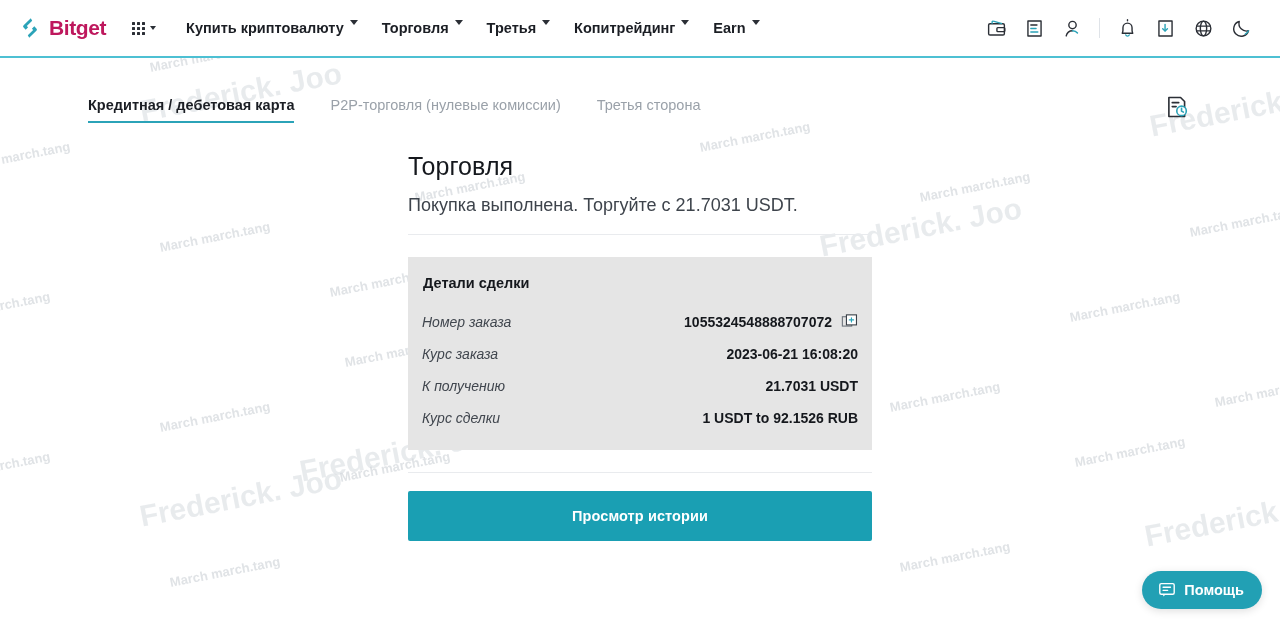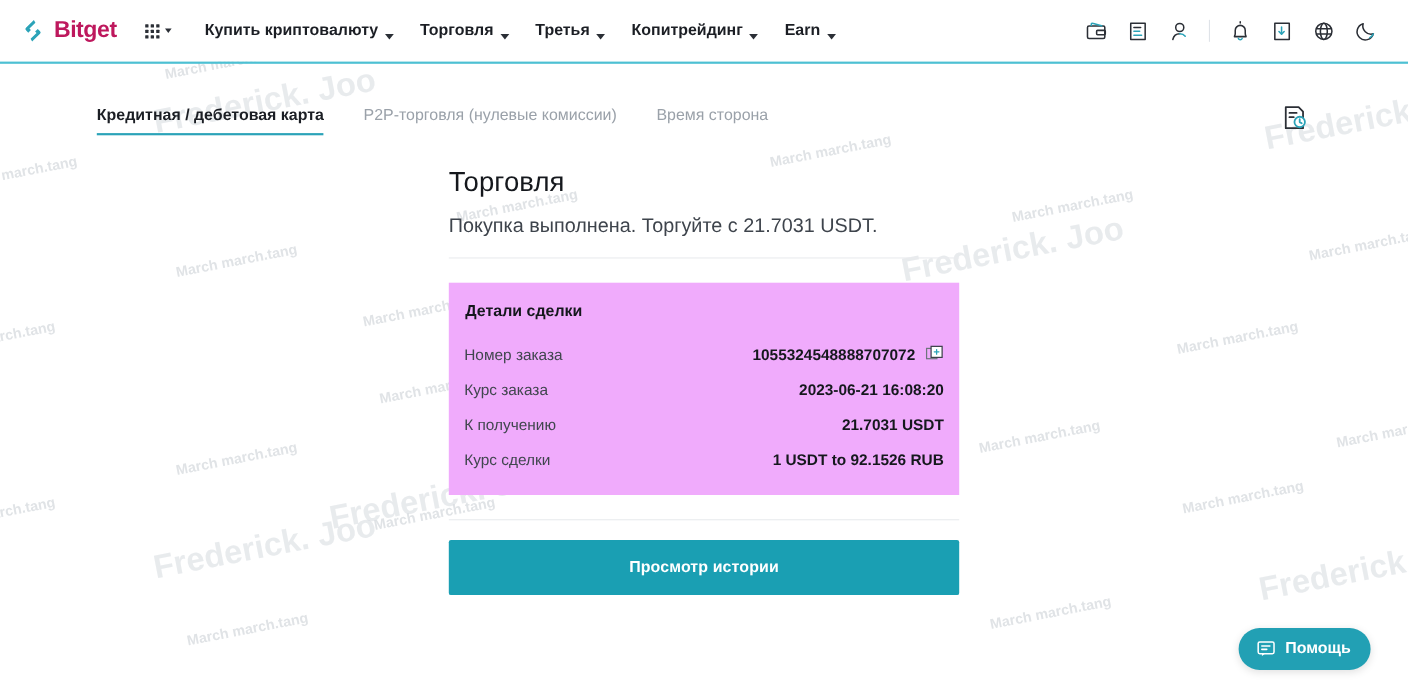--- a/index.html
+++ b/index.html
@@ -71,21 +71,21 @@
   .grid-dots {
     display: grid;
     grid-template-columns: repeat(3, 3px);
     grid-template-rows: repeat(3, 3px);
     gap: 2px;
   }
   .grid-dots i { display: block; width: 3px; height: 3px; background: #2b2f36; border-radius: .5px; }
 
   .nav { display: flex; align-items: center; gap: 0; }
   .nav-item {
-    display: flex; align-items: flex-end; gap: 6px;
+    display: flex; align-items: flex-start; gap: 6px;
     font-size: 14.5px; font-weight: 700; color: #1b1e24;
     padding: 8px 12px; cursor: pointer; white-space: nowrap;
   }
   .caret {
     width: 0; height: 0;
     border-left: 4px solid transparent;
     border-right: 4px solid transparent;
     border-top: 5px solid #2b2f36;
     display: inline-block;
   }
@@ -159,40 +159,41 @@
     margin: 0 0 18px 0;
   }
   .hr {
     height: 1px;
     background: #e9ebee;
     margin: 0 0 22px 0;
   }
   .hr.below { margin: 22px 0 18px 0; }
 
   .details {
-    background: #f0abfc;
+    background: #e5e5e5;
     padding: 18px 14px 16px 14px;
   }
   .details-title {
     font-size: 14.5px;
     font-weight: 700;
     color: #15181d;
     margin: 0 0 14px 1px;
   }
   .drow {
     display: flex;
     align-items: center;
     justify-content: space-between;
     padding: 8px 0;
     gap: 12px;
   }
   .dlabel {
     font-size: 14px;
     color: #40464e;
     white-space: nowrap;
+    font-style: italic;
   }
   .dvalue {
     font-size: 14px;
     font-weight: 700;
     color: #15181d;
     text-align: right;
     display: flex; align-items: center; gap: 9px;
     white-space: nowrap;
   }
   .copy-icon { cursor: pointer; display: block; }
@@ -208,21 +209,21 @@
     font-family: "Liberation Sans", sans-serif;
     padding: 17px 0;
     cursor: pointer;
     border-radius: 2px;
     letter-spacing: .1px;
   }
 
   
   .help-fab {
     position: absolute;
-    right: 34px;
+    right: 18px;
     bottom: 10px;
     z-index: 40;
     display: flex;
     align-items: center;
     gap: 8px;
     background: #22a0b4;
     color: #fff;
     border-radius: 22px;
     padding: 10px 18px 10px 16px;
     font-size: 14.5px;
@@ -385,21 +386,21 @@
 
   <div class="tabbar">
     <div class="tabs">
       <div class="tab active">
         <span>Кредитная / дебетовая карта</span>
       </div>
       <div class="tab">
         <span>P2P-торговля (нулевые комиссии)</span>
       </div>
       <div class="tab">
-        <span>Время сторона</span>
+        <span>Третья сторона</span>
       </div>
     </div>
     <div class="tab-spacer"></div>
     <div class="history-icon-btn">
       <svg width="26" height="26" viewBox="0 0 24 24" fill="none">
         <path d="M4.5 3.2h10.8l3.7 3.7v13.9H4.5z" stroke="#2b2f36" stroke-width="1.5" stroke-linejoin="round"></path>
         <path d="M7.6 8h6" stroke="#2b2f36" stroke-width="1.5" stroke-linecap="round"></path>
         <path d="M7.6 11.6h3.6" stroke="#2b2f36" stroke-width="1.5" stroke-linecap="round"></path>
         <circle cx="16.2" cy="15.6" r="4.4" fill="#fff" stroke="#2ba3b8" stroke-width="1.5"></circle>
         <path d="M16.2 13.3v2.4l1.7 1" stroke="#2ba3b8" stroke-width="1.5" stroke-linecap="round" stroke-linejoin="round"></path>

